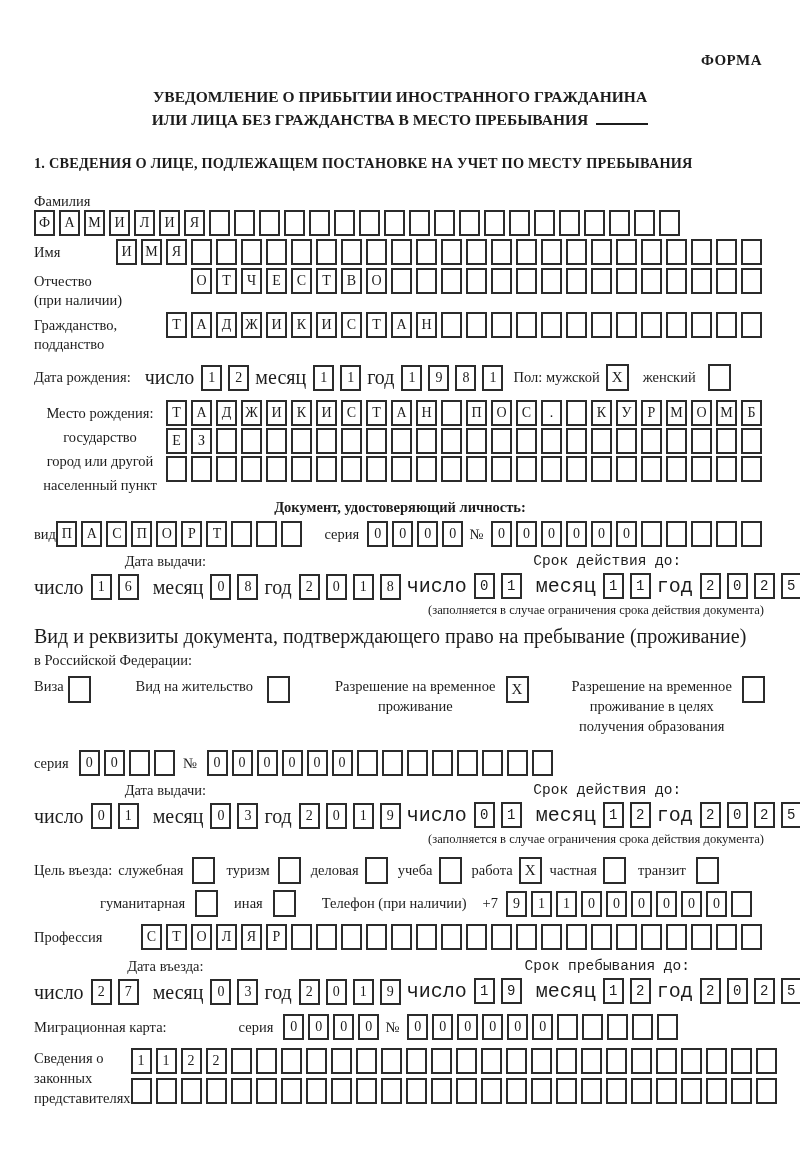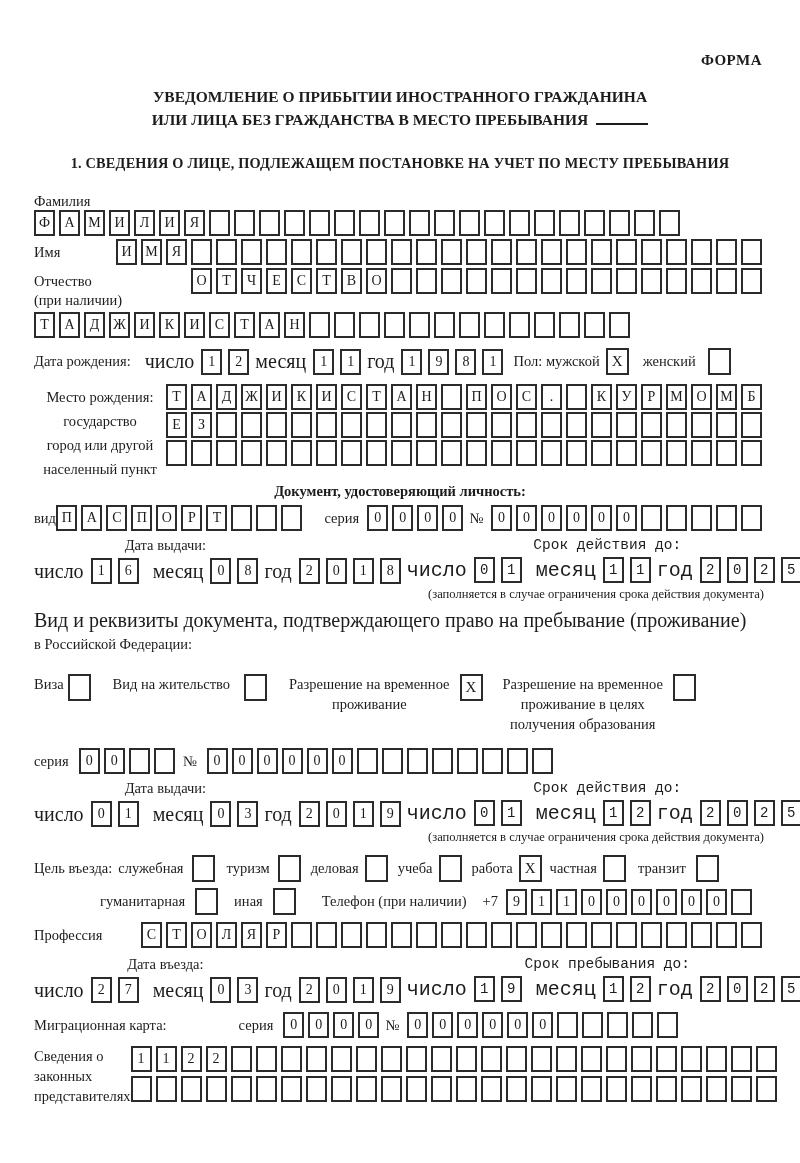--- a/index.html
+++ b/index.html
@@ -7,21 +7,21 @@
   .page {
     width:800px; height:1163px; margin:0 auto; background:#ffffff;
     font-family:"Liberation Serif","DejaVu Serif",serif; color:#1c1c1c;
     padding:36px 34px 16px 34px; overflow:hidden; position:relative;
   }
   .ref-block { margin-left:auto; width:196px; font-size:13.5px; line-height:17px; }
   .ref-note { margin-top:5px; }
   .forma { text-align:right; font-weight:bold; font-size:15px; margin-top:16px; padding-right:4px; letter-spacing:.5px; }
   .title { text-align:center; font-weight:bold; font-size:15.5px; line-height:23px; margin-top:16px; }
   .title-underline { display:inline-block; width:52px; border-bottom:2px solid #1c1c1c; height:14px; margin-left:8px; }
-  .sec-heading { text-align:center; font-weight:bold; font-size:14.3px; margin-top:24px; letter-spacing:.2px; }
+  .sec-heading { font-weight:bold; font-size:14.3px; margin-top:24px; letter-spacing:.2px; }
 
   .row { display:flex; align-items:flex-start; }
   .lbl { font-size:14.5px; line-height:18px; padding-top:4px; }
   .lbl2 { font-size:14.5px; line-height:20px; }
   .boxes { display:flex; flex-wrap:nowrap; }
   .cell {
     width:21px; height:26px; border:2px solid #2b2b2b; margin-right:4px;
     display:flex; align-items:center; justify-content:center;
     font-size:14px; flex:0 0 auto; background:#fff;
   }
@@ -149,20 +149,24 @@
         <span class="cell"></span>
         <span class="cell"></span>
         <span class="cell"></span>
         <span class="cell"></span>
         <span class="cell"></span>
         <span class="cell"></span>
       </div>
   </div>
 
   <div class="row" style="margin-top:2px;">
+    <div style="width:140px;">
+      <div class="lbl">Гражданство,</div>
+      <div class="lbl2">подданство</div>
+    </div>
     <div class="boxes">
         <span class="cell">Т</span>
         <span class="cell">А</span>
         <span class="cell">Д</span>
         <span class="cell">Ж</span>
         <span class="cell">И</span>
         <span class="cell">К</span>
         <span class="cell">И</span>
         <span class="cell">С</span>
         <span class="cell">Т</span>
@@ -401,21 +405,21 @@
             </span>
         </span>
       </div>
     </div>
   </div>
   <div class="small-note">(заполняется в случае ограничения срока действия документа)</div>
 
   <div class="lbl2" style="margin-top:8px; font-size:20px;">Вид и реквизиты документа, подтверждающего право на пребывание (проживание)</div>
   <div class="lbl2" style="margin-top:4px; font-size:14.5px;">в Российской Федерации:</div>
 
-  <div class="row" style="margin-top:20px;">
+  <div class="row" style="margin-top:6px;gap:23px;">
     <div class="opt">
       <span class="opt-label" style="margin-right:4px;">Виза</span>
       <span class="chk"></span>
     </div>
     <div class="opt" style="margin-left:22px;">
       <span class="opt-label" style="margin-right:14px;">Вид на жительство</span>
       <span class="chk"></span>
     </div>
     <div class="opt" style="margin-left:22px;">
       <span class="opt-label" style="margin-right:10px;">

